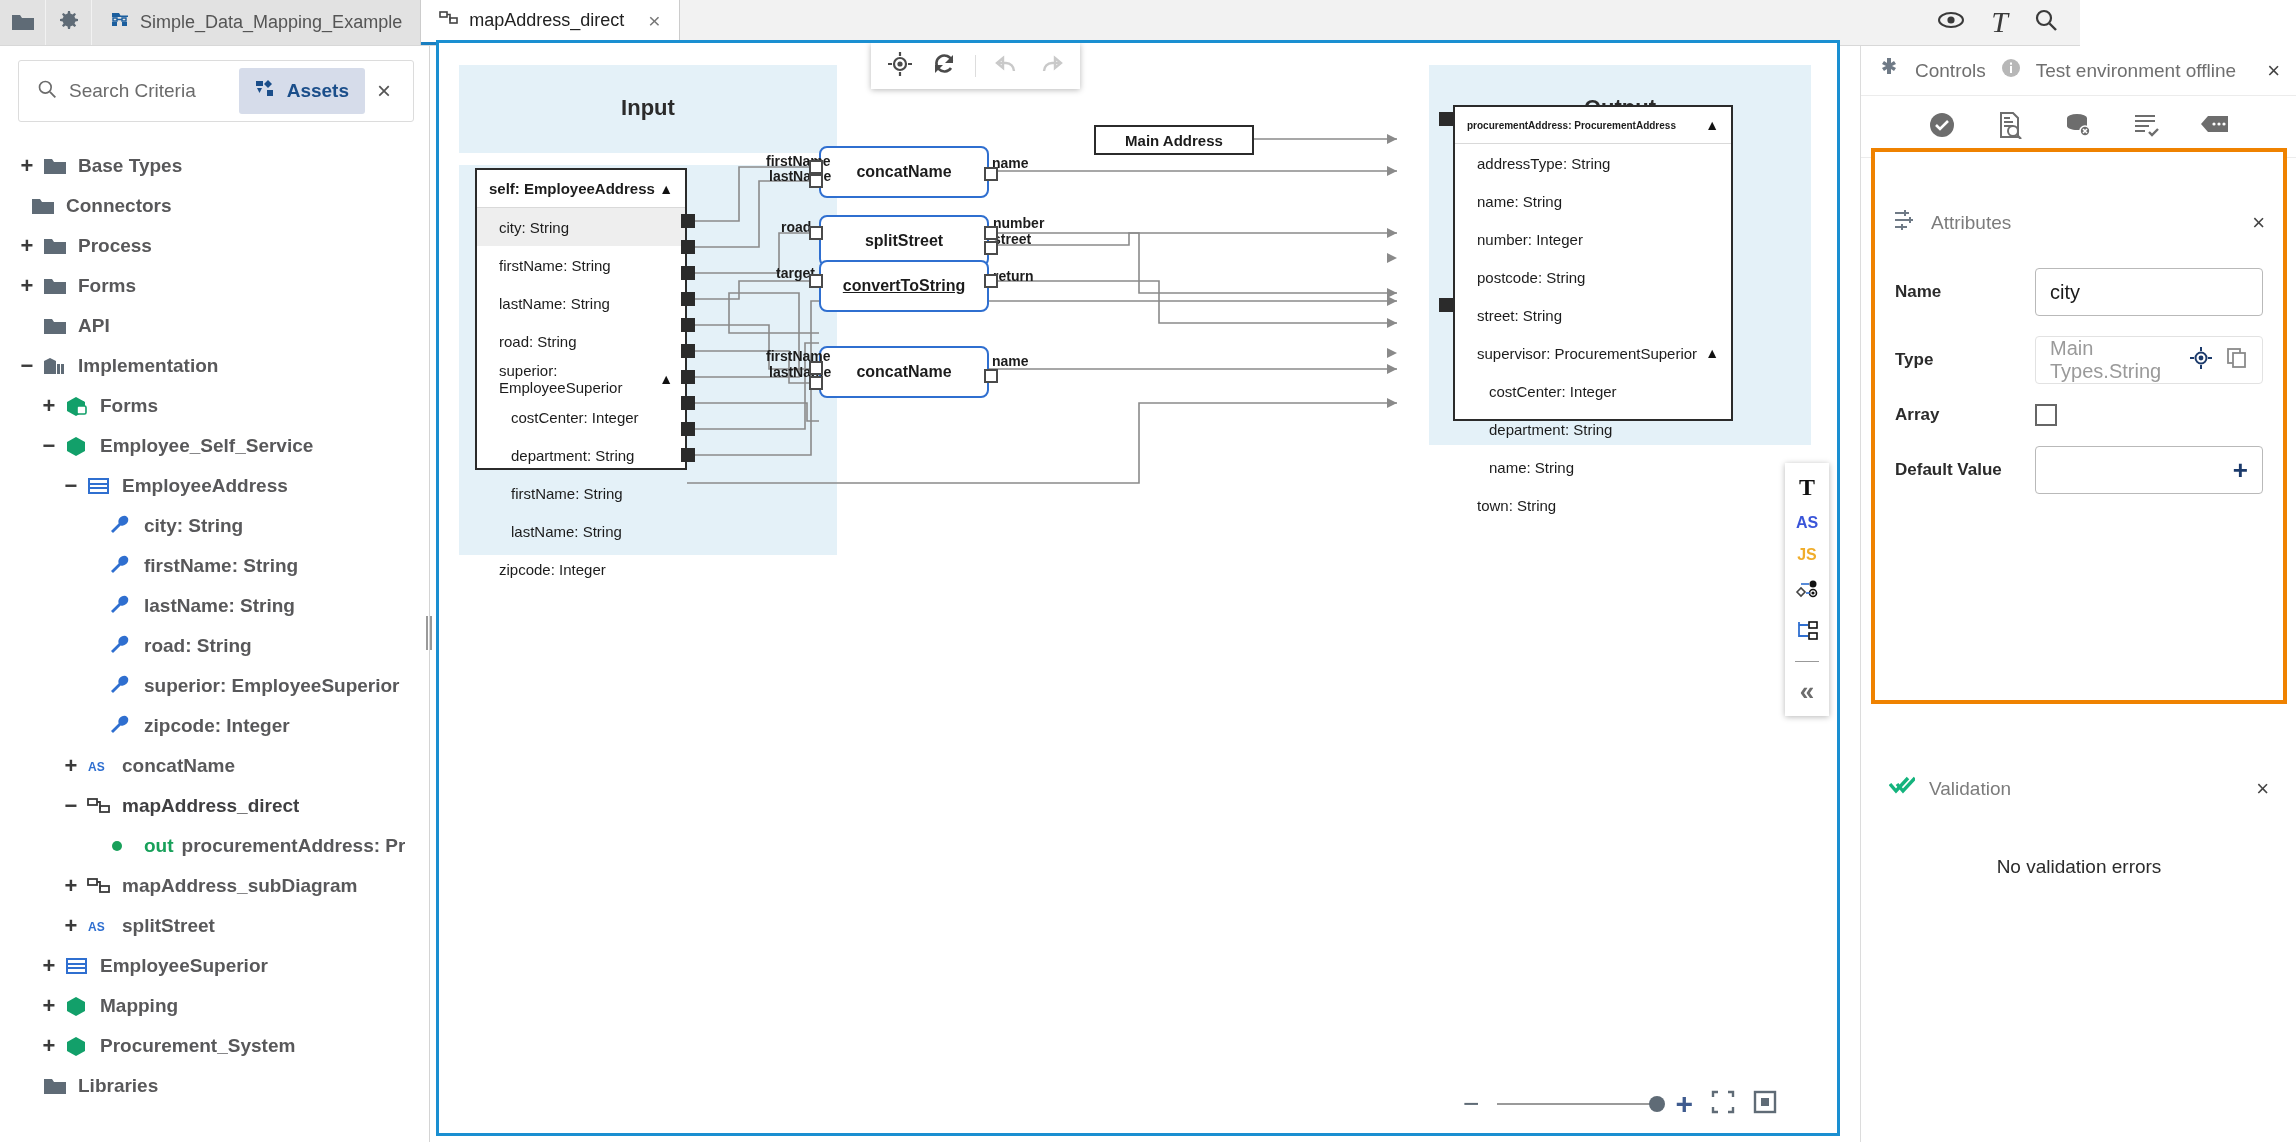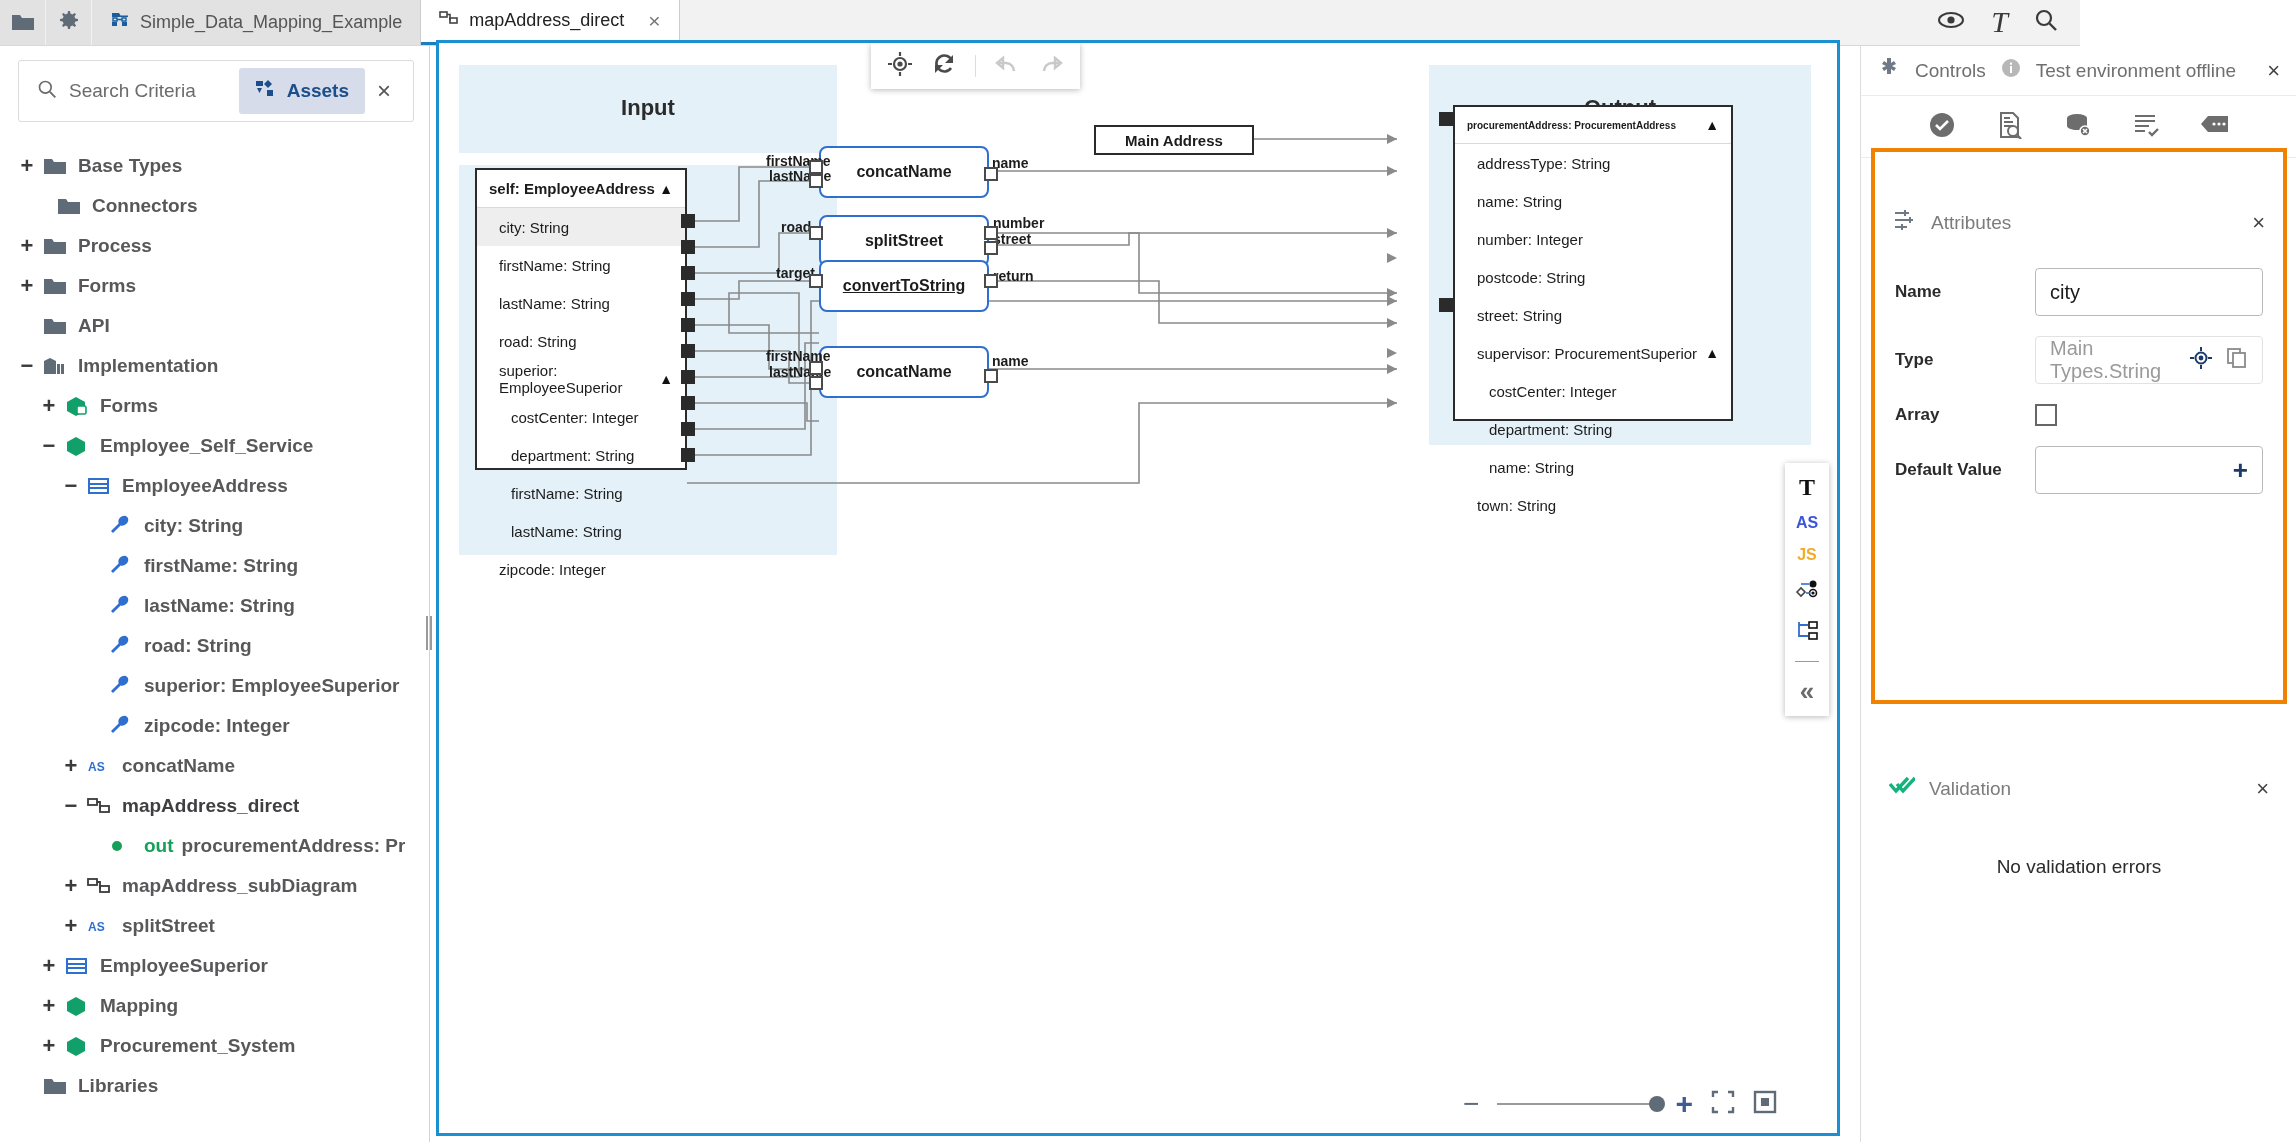--- a/index.html
+++ b/index.html
@@ -253,21 +253,21 @@
     <div class="tree" id="tree-root">
         <div class="tree-row" style="padding-left: 14px;">
           <span class="tg">+</span>
           <span class="ticon">
             <svg width="24" height="22" viewBox="0 0 24 22">
               <path d="M1 4h8l2 3h12v12H1z" fill="#5f6b76"></path>
             </svg>
           </span>
           <span class="tlabel">Base Types</span>
         </div>
-        <div class="tree-row" style="padding-left: 28px;">
+        <div class="tree-row" style="padding-left: 2px;">
           <span class="tg empty"></span>
           <span class="ticon">
             <svg width="24" height="22" viewBox="0 0 24 22">
               <path d="M1 4h8l2 3h12v12H1z" fill="#5f6b76"></path>
             </svg>
           </span>
           <span class="tlabel">Connectors</span>
         </div>
         <div class="tree-row" style="padding-left: 14px;">
           <span class="tg">+</span>

